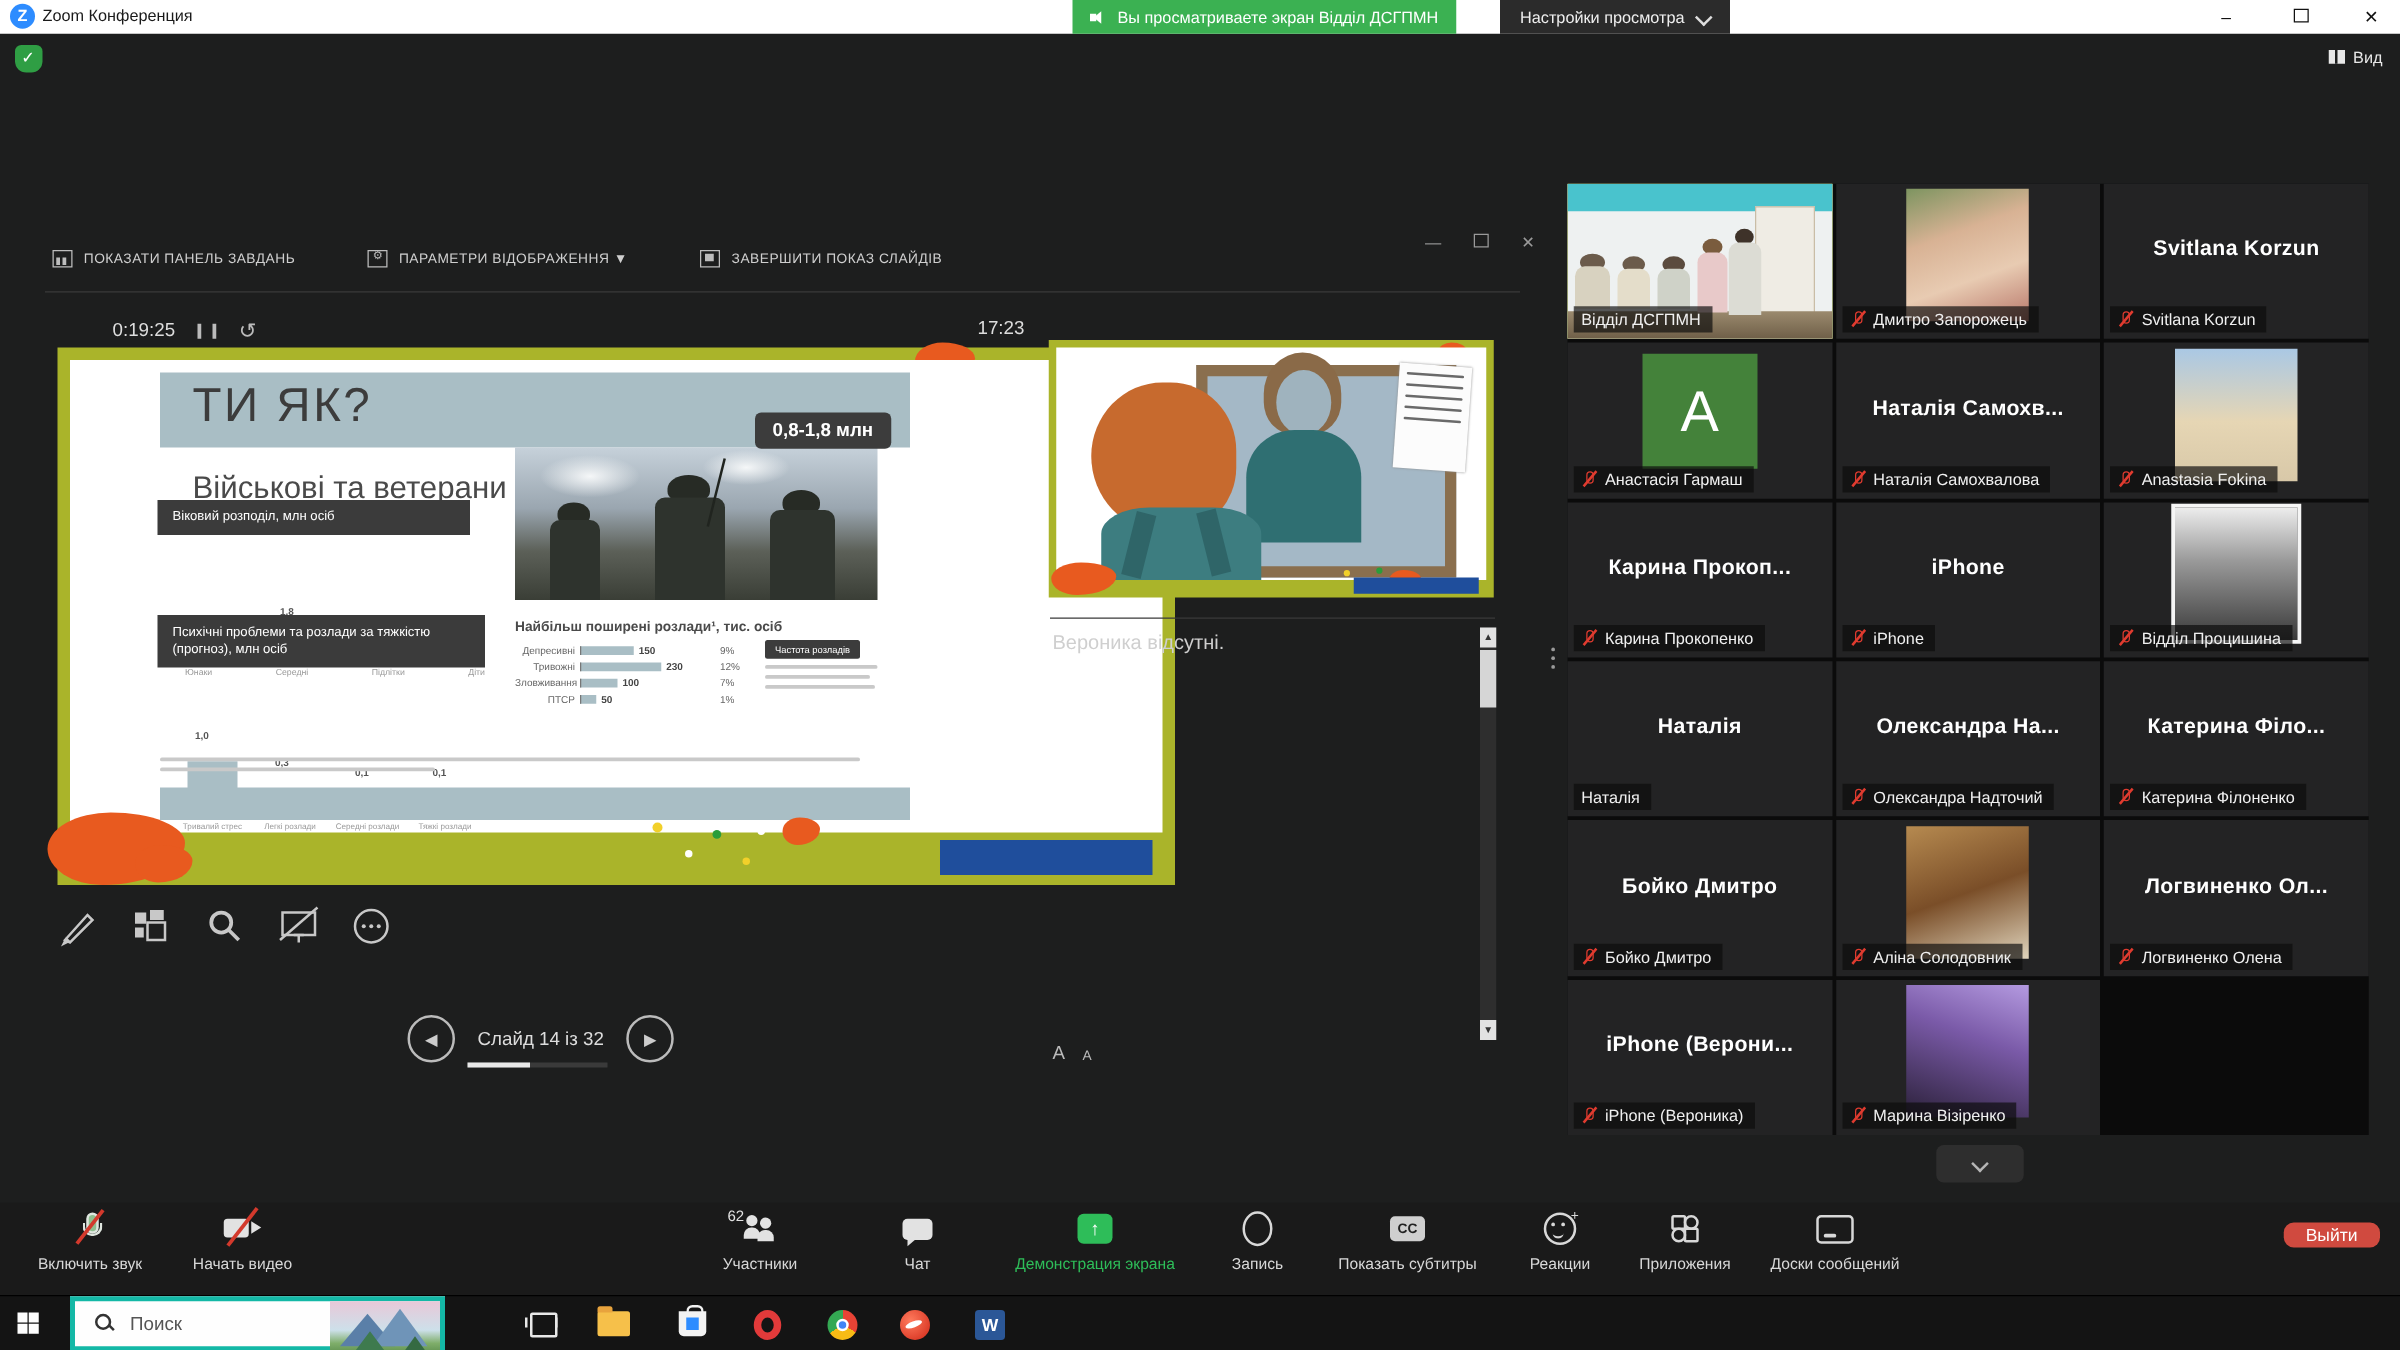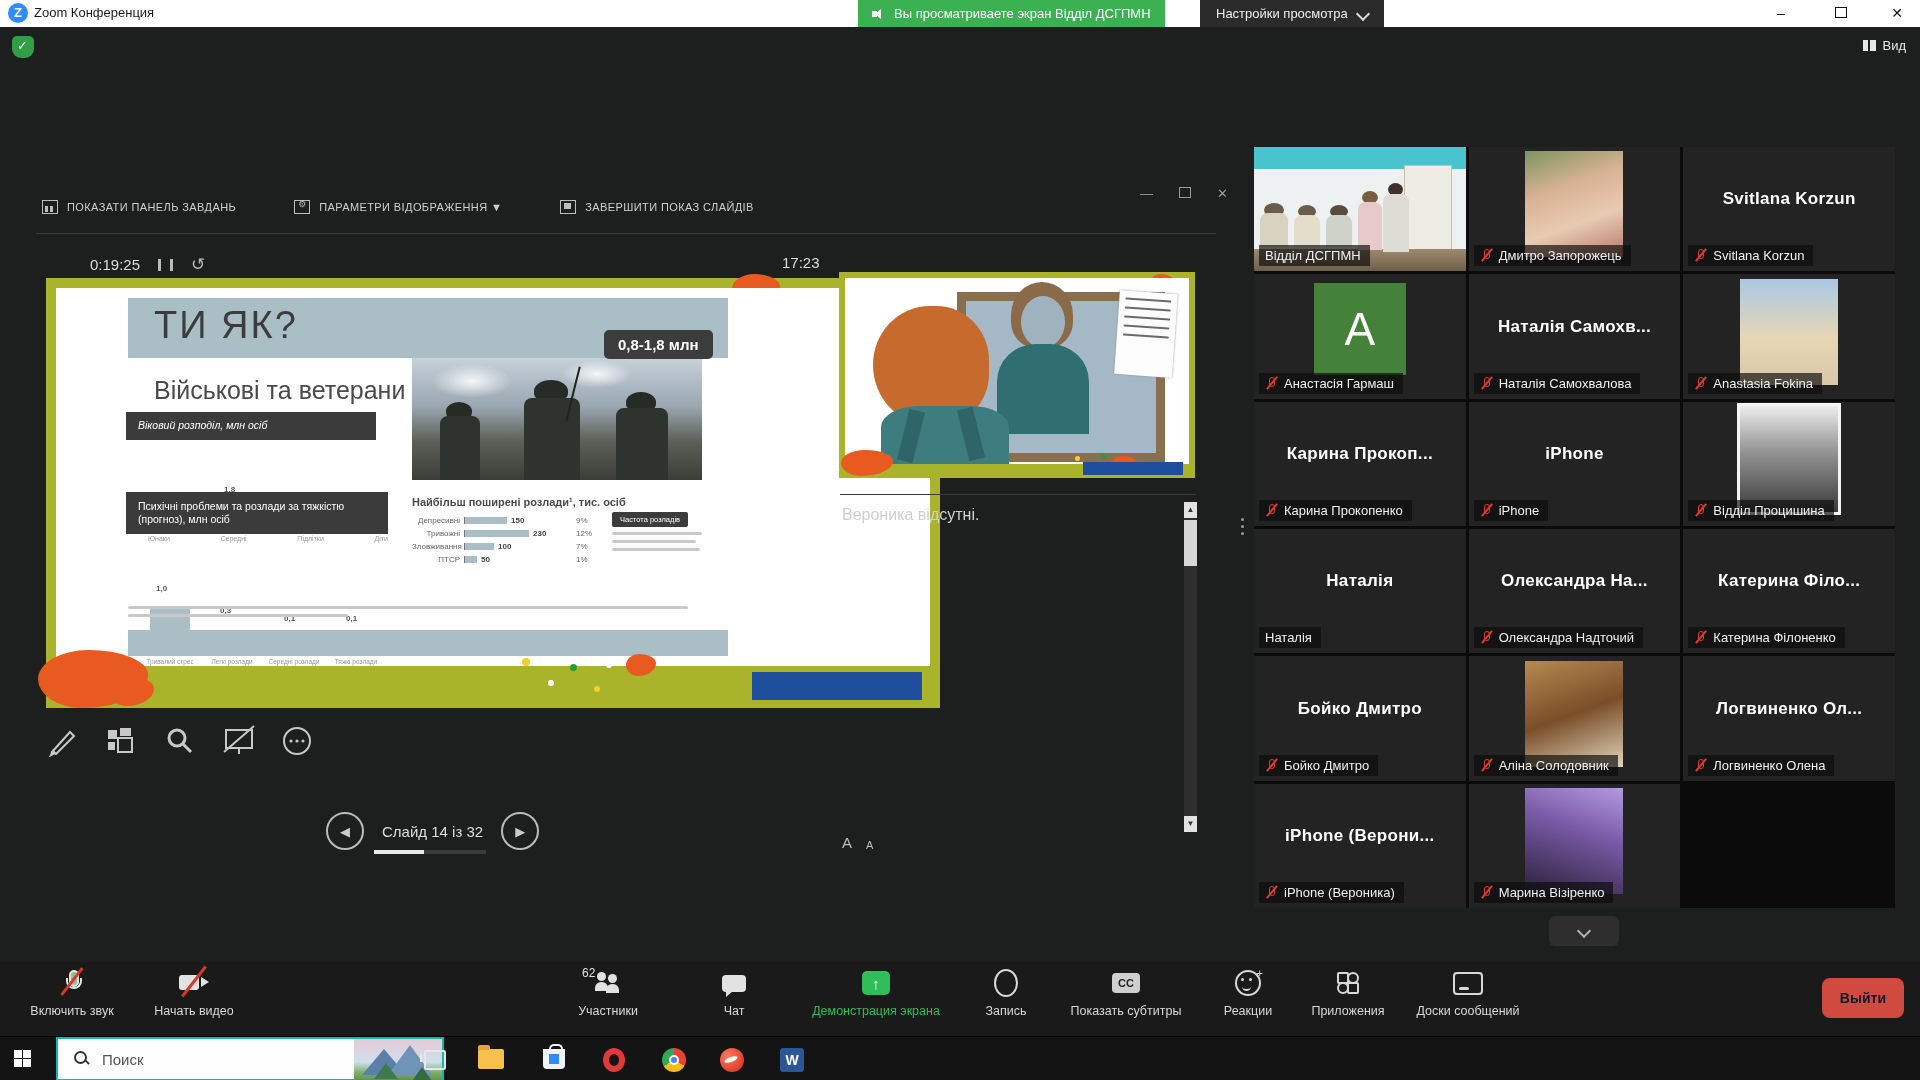--- a/index.html
+++ b/index.html
@@ -149,27 +149,27 @@
   .ccbox{width:28px;height:20px;background:#cfcfcf;color:#222;border-radius:4px;font-size:11px;font-weight:bold;
          display:flex;align-items:center;justify-content:center;}
   .smiley{width:22px;height:22px;border:2px solid #d8d8d8;border-radius:50%;position:relative;}
   .smiley:before{content:"";position:absolute;left:4px;top:6px;width:3px;height:3px;background:#d8d8d8;border-radius:50%;box-shadow:8px 0 #d8d8d8;}
   .smiley:after{content:"";position:absolute;left:5px;bottom:3px;width:9px;height:4px;border-bottom:2px solid #d8d8d8;border-radius:0 0 8px 8px;}
   .plus{position:absolute;right:-4px;top:-5px;color:#d8d8d8;font-size:11px;}
   .appsic{position:relative;width:22px;height:22px;}
   .appsic i{position:absolute;width:8px;height:8px;border:2px solid #d8d8d8;border-radius:2px;}
   .wbic{width:26px;height:19px;border:2px solid #d8d8d8;border-radius:4px;position:relative;}
   .wbic:after{content:"";position:absolute;left:4px;bottom:3px;width:10px;height:3px;background:#d8d8d8;border-radius:2px;}
-  .leave{position:absolute;right:16px;top:16px;background:#d04a3f;color:#0f172a;font-size:14px;font-weight:bold;
-         padding:12px 18px;border-radius:8px;}
+  .leave{position:absolute;right:16px;top:16px;background:#d04a3f;color:#ffffff;font-size:14px;font-weight:normal;
+         padding:2px 18px;border-radius:8px;}
   
   .tb{position:absolute;left:0;top:1036px;width:1920px;height:44px;background:#141414;border-top:1px solid #000;}
   .winlogo{position:absolute;left:14px;top:13px;width:17px;height:17px;}
   .winlogo i{position:absolute;width:8px;height:8px;background:#fdfdfd;}
-  .search{position:absolute;left:56px;top:0;width:388px;height:44px;background:#fefefe;border:2px solid #14b8a6;box-sizing:border-box;display:flex;align-items:center;}
+  .search{position:absolute;left:56px;top:0;width:300px;height:44px;background:#fefefe;border:4px solid #14b8a6;box-sizing:border-box;display:flex;align-items:center;}
   .mag{position:relative;width:16px;height:16px;margin-left:16px;}
   .mag:before{content:"";position:absolute;left:0;top:0;width:9px;height:9px;border:2px solid #333;border-radius:50%;}
   .mag:after{content:"";position:absolute;left:10px;top:10px;width:6px;height:2px;background:#333;transform:rotate(45deg);}
   .searchtxt{margin-left:12px;color:#555;font-size:15px;}
   .scenery{position:absolute;right:0;top:0;width:88px;height:42px;overflow:hidden;background:linear-gradient(180deg,#e8c8d8,#cde0ea 55%,#7fae6a 80%,#5d8f4e);}
   .mtn{position:absolute;border-left:22px solid transparent;border-right:22px solid transparent;}
   .taskview{position:absolute;left:424px;top:13px;width:18px;height:16px;border:2px solid #e8e8e8;border-radius:2px;}
   .taskview:after{content:"";position:absolute;left:-6px;top:2px;width:2px;height:8px;background:#e8e8e8;box-shadow:24px 0 #e8e8e8;}
   .tbicon{position:absolute;top:8px;width:28px;height:28px;}
   .folder{position:relative;width:26px;height:20px;background:#f6c04a;border-radius:2px;margin-top:4px;}
@@ -241,21 +241,21 @@
   <div class="clock">17:23</div>
 
   <div class="slide">
     <div class="splat" style="left:686px;top:-4px;width:48px;height:30px;"></div>
     <div class="slidewhite">
       <div class="ban">
         <span>ТИ ЯК?</span>
       </div>
       <div class="shead">Військові та ветерани</div>
 
-      <div class="dbar" style="left:70px;top:124px;width:226px;height:28px;font-style:italic;">
+      <div class="dbar" style="left:70px;top:112px;width:226px;height:28px;">
         <span>Віковий розподіл, млн осіб</span>
       </div>
       <div class="c1">
         <div class="v">1,8</div>
         <div class="bar"></div>
         <div class="axis"></div>
         <div class="cats">
           <span>Юнаки</span>
           <span>Середні</span>
           <span>Підлітки</span>

